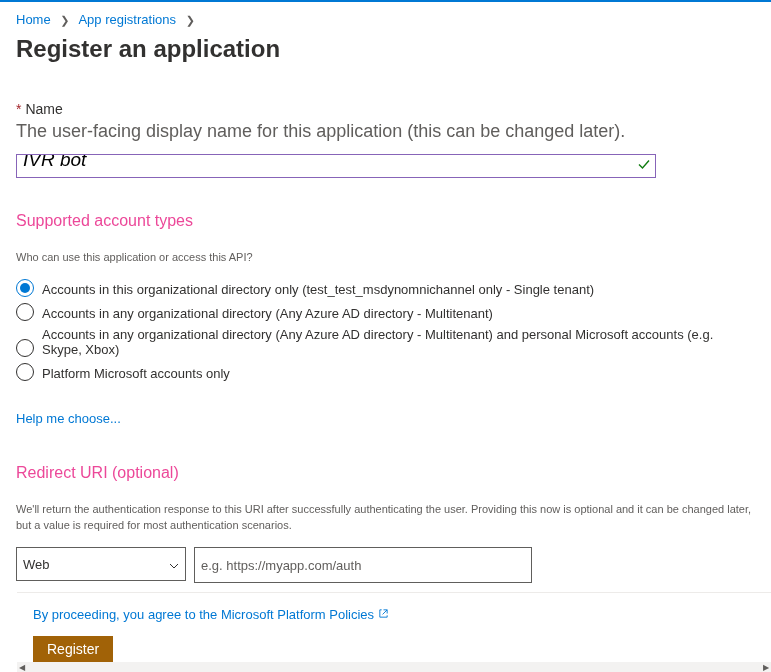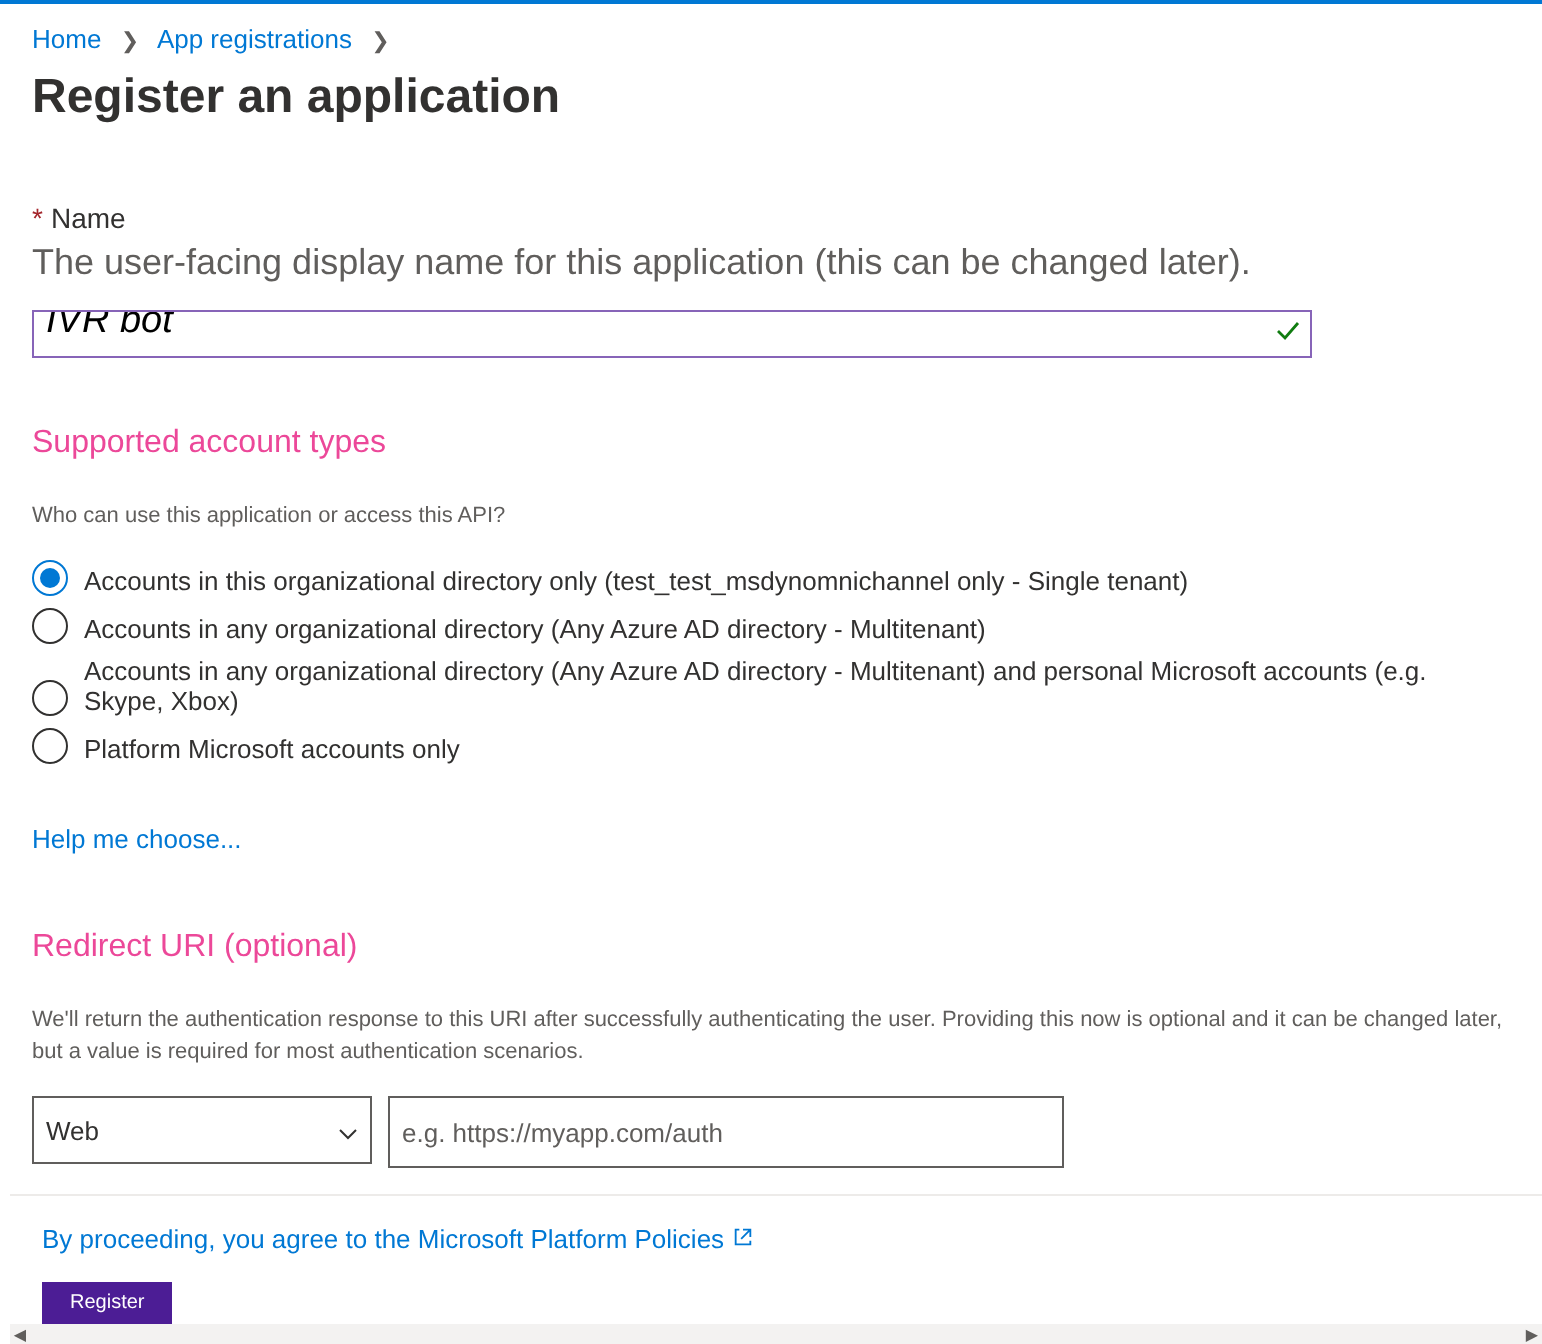--- a/index.html
+++ b/index.html
@@ -53,30 +53,30 @@
       padding: 16px 6px; cursor: pointer; font-size: 13px;
     }
     .uri-input {
       width: 338px; height: 36px;
       border: 1px solid #605e5c;
       padding: 2px 6px; font-size: 13px;
       font-family: inherit; outline: none;
     }
     .uri-input::placeholder { color: #605e5c; }
     .footer {
-      position: absolute; bottom: 0; left: 5px; right: 0;
+      position: absolute; bottom: 0; left: 17px; right: 0;
       border-top: 1px solid #edebe9;
       padding: 14px 16px 10px;
       background: #fff;
     }
     .policy-link { color: #0078d4; text-decoration: none; font-size: 13px; display: inline-flex; align-items: center; gap: 4px; margin-bottom: 14px; }
     .register-btn {
-      background: #4c1d95; color: #fff;
+      background: #a16207; color: #fff;
       border: none; padding: 5px 14px;
-      font-size: 10px; font-family: inherit;
+      font-size: 14px; font-family: inherit;
       cursor: pointer;
     }
     .scrollbar {
       position: absolute; bottom: 0; left: 0; right: 0;
       height: 10px; background: #f3f2f1;
       display: flex; align-items: center;
     }
     .scroll-arrow { width: 10px; height: 10px; display:flex; align-items:center; justify-content:center; color:#605e5c; font-size:8px;}
     .scroll-track { flex:1; }
   </style>

